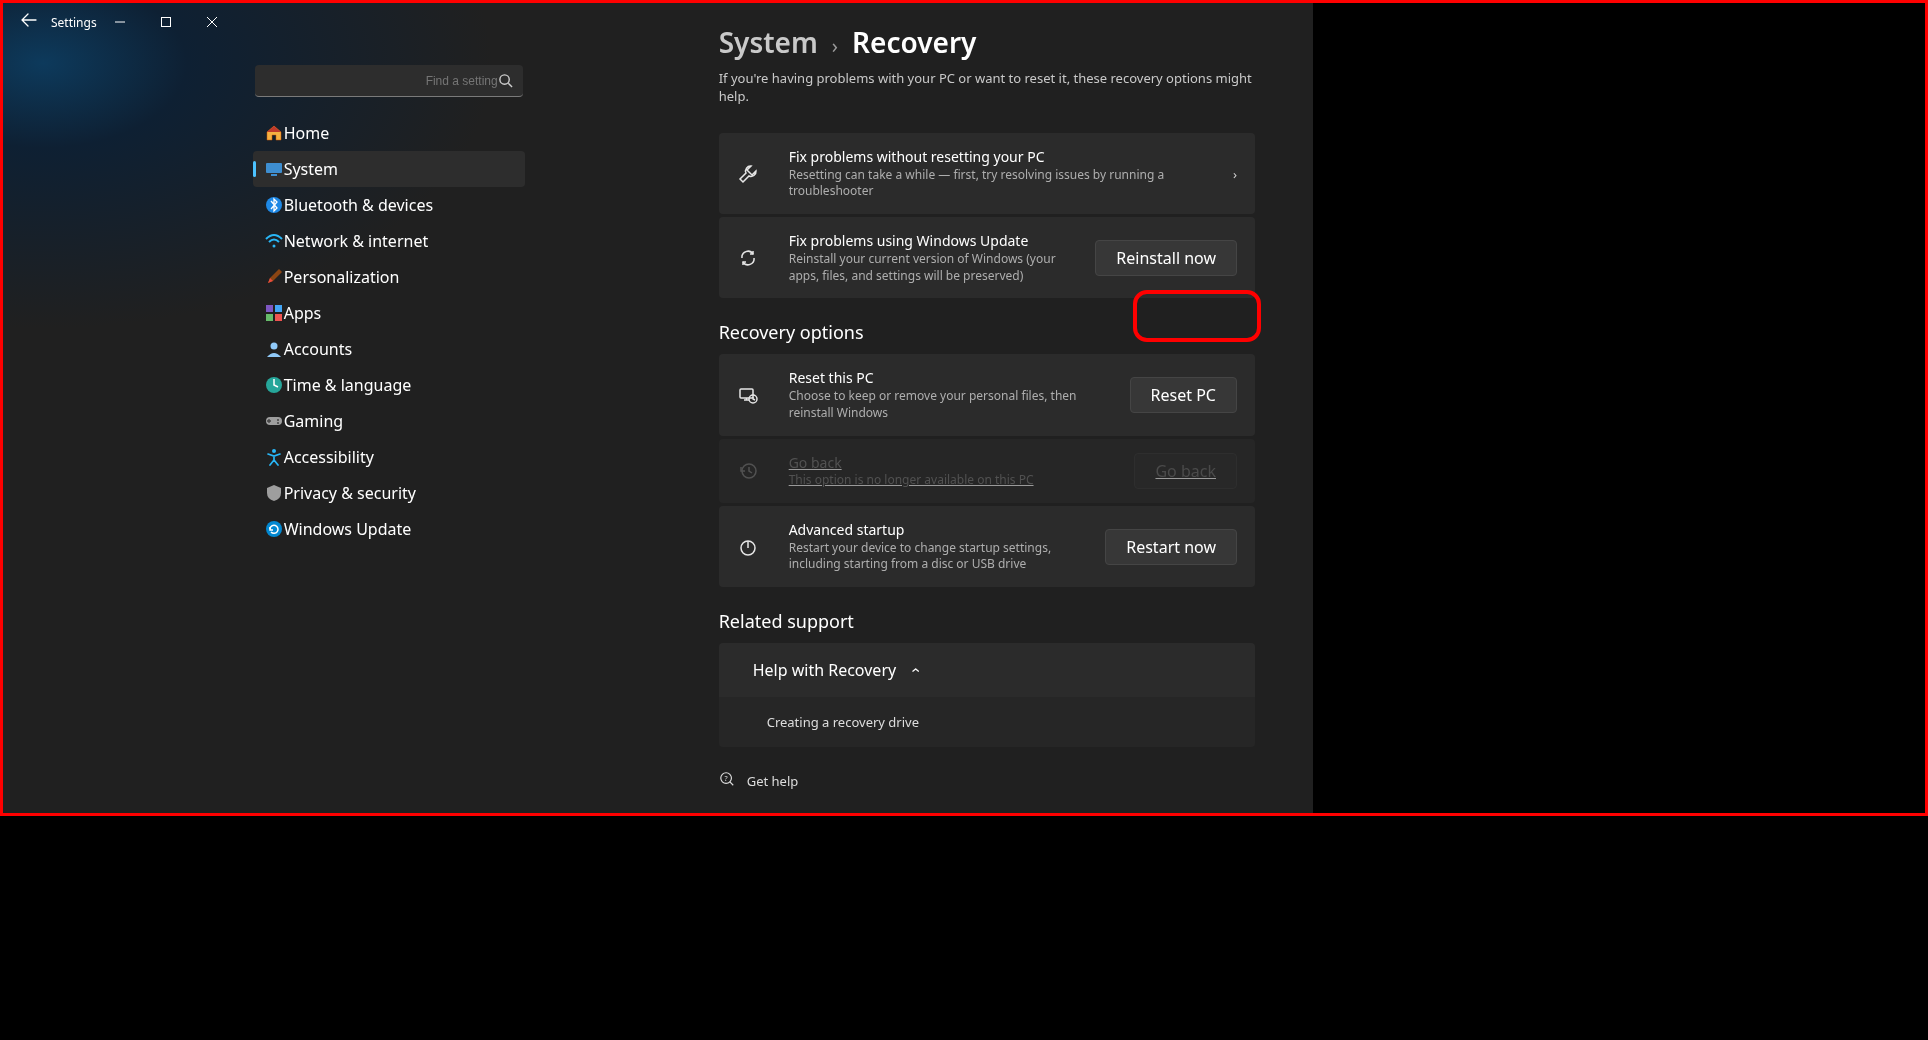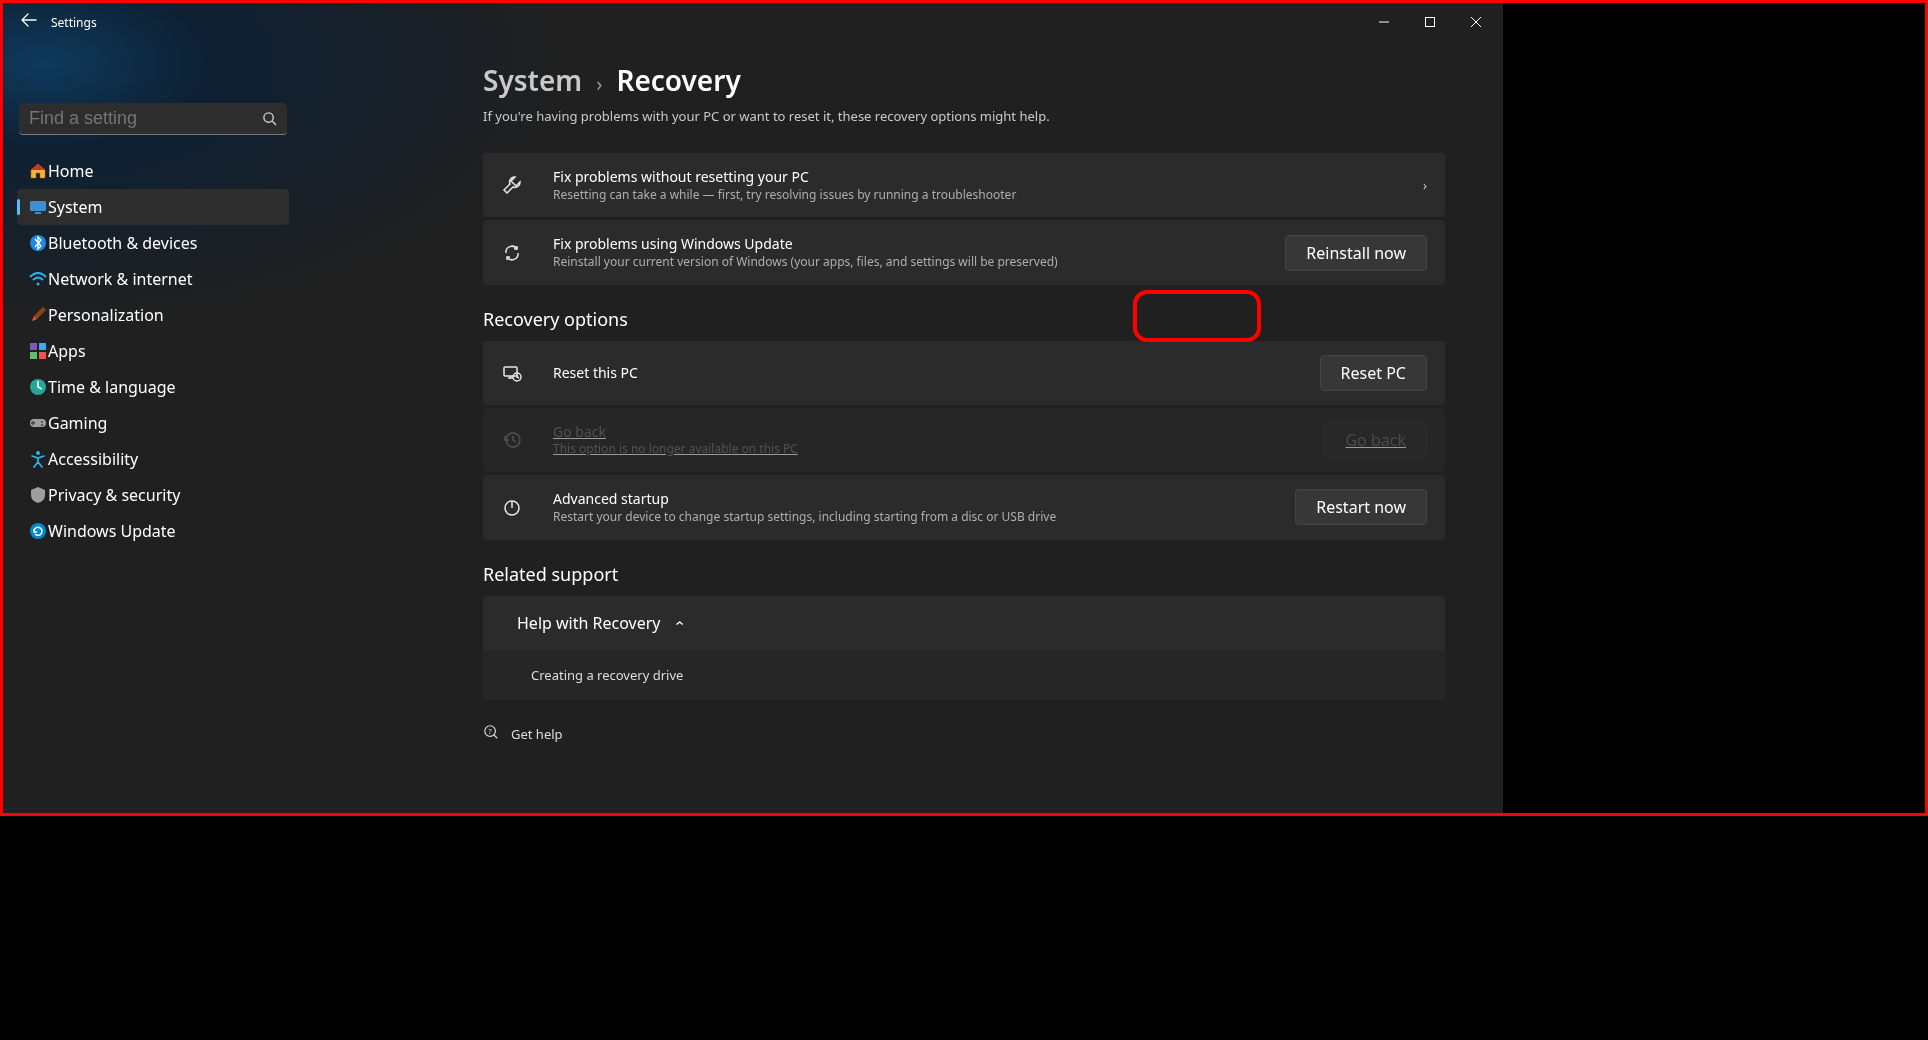--- a/index.html
+++ b/index.html
@@ -16,25 +16,24 @@
     top: 0; left: 0;
     width: 1928px;
     height: 816px;
     border: 3px solid #ff0000;
     pointer-events: none;
     z-index: 100;
   }
   .window {
     position: absolute;
     top: 3px; left: 3px;
-    width: 1500px;
+    width: 1310px;
     height: 810px;
     background: radial-gradient(ellipse at 40px 60px, #0d3a5c 0%, #0e2033 8%, #202020 25%), #202020;
     display: flex;
-    flex-direction: column;
   }
   .titlebar {
     height: 38px;
     display: flex;
     align-items: center;
     padding: 0 4px;
   }
   .titlebar-left {
     display: flex;
     align-items: center;
@@ -78,21 +77,22 @@
     align-items:center;
     padding:0 10px;
     margin: 0 2px 18px 2px;
   }
   .search-box input{
     flex:1;
     background:transparent;
     border:none;
     outline:none;
     color:#fca5a5;
-    font-size:18px;
+    font-size:12px;
+    text-align:right;
   }
   .search-ico{ width:15px;height:15px;fill:none;stroke:#cfcfcf;stroke-width:1.5;}
   .nav { list-style:none; }
   .nav li{
     height:36px;
     display:flex;
     align-items:center;
     gap:1px;
     padding:0 12px;
     border-radius:4px;
@@ -305,20 +305,29 @@
                 <rect x="10" y="1" width="7" height="7" fill="#42a5f5"></rect>
                 <rect x="1" y="10" width="7" height="7" fill="#66bb6a"></rect>
                 <rect x="10" y="10" width="7" height="7" fill="#ef5350"></rect>
               </svg>
             </span>
           <span>Apps</span>
         </li>
         <li>
           <span class="ico">
               <svg viewBox="0 0 18 18">
+                <circle cx="9" cy="6" r="3.5" fill="#90caf9"></circle>
+                <path d="M2 17 Q9 9 16 17 Z" fill="#90caf9"></path>
+              </svg>
+            </span>
+          <span>Accounts</span>
+        </li>
+        <li>
+          <span class="ico">
+              <svg viewBox="0 0 18 18">
                 <circle cx="9" cy="9" r="8" fill="#26a69a"></circle>
                 <path d="M9 3 V9 L13 11" stroke="#fff" stroke-width="1.5" fill="none"></path>
               </svg>
             </span>
           <span>Time &amp; language</span>
         </li>
         <li>
           <span class="ico">
               <svg viewBox="0 0 18 18">
                 <rect x="1" y="5" width="16" height="8" rx="4" fill="#9e9e9e"></rect>
@@ -400,20 +409,21 @@
         <span class="card-icon">
             <svg viewBox="0 0 20 20">
               <rect x="2" y="4" width="13" height="9" rx="1"></rect>
               <path d="M6 15 H11 M8.5 13 V15"></path>
               <circle cx="15" cy="14" r="4"></circle>
               <path d="M15 12 V14 L17 15"></path>
             </svg>
           </span>
         <div class="text">
           <div class="t1">Reset this PC</div>
+          <div class="t2">Choose to keep or remove your personal files, then reinstall Windows</div>
         </div>
         <div class="btn">Reset PC</div>
       </div>
 
       <div class="card disabled">
         <span class="card-icon">
             <svg viewBox="0 0 20 20" style="stroke:#7a7a7a">
               <circle cx="11" cy="10" r="7"></circle>
               <path d="M11 6 V10 L14 12"></path>
               <path d="M3 6 L3 10 L7 10"></path>

